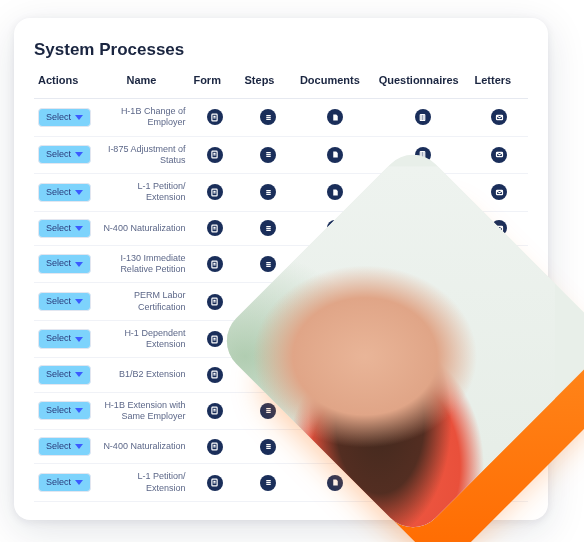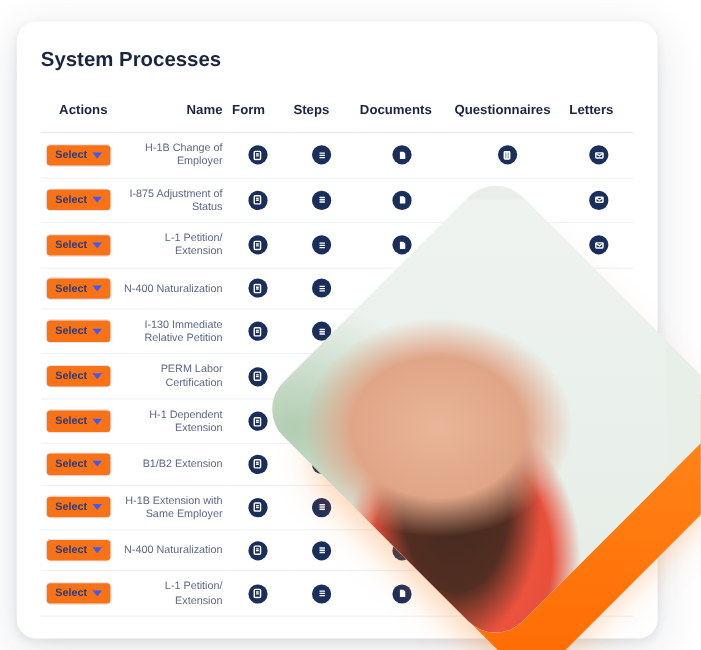--- a/index.html
+++ b/index.html
@@ -18,63 +18,63 @@
     width: 534px;
     background: #fff;
     border-radius: 16px;
     box-shadow: 0 10px 40px rgba(20,30,60,0.12), 0 2px 8px rgba(20,30,60,0.08);
     padding: 22px 20px 18px 20px;
   }
   .title {
     font-size: 17px;
     font-weight: 700;
     color: #1a2540;
-    margin-bottom: 16px;
+    margin-bottom: 4px;
   }
   table {
     width: 100%;
     border-collapse: collapse;
     table-layout: fixed;
   }
   thead th {
     font-size: 11px;
     font-weight: 700;
     color: #1a2540;
     text-align: left;
     padding: 10px 4px 12px 4px;
     border-bottom: 1px solid #e6e9f0;
   }
-  thead th:first-child { text-align: right; width: 56px; }
-  thead th:nth-child(2) { text-align: right; width: 90px; }
+  thead th:first-child { text-align: left; width: 56px; }
+  thead th:nth-child(2) { text-align: center; width: 90px; }
   thead th:nth-child(3) { width: 48px; }
   thead th:nth-child(4) { width: 52px; }
   thead th:nth-child(5) { width: 74px; }
   thead th:nth-child(6) { width: 90px; }
   thead th:nth-child(7) { width: 54px; }
   tbody td {
     font-size: 9px;
     color: #4a5572;
     padding: 7px 4px;
     border-bottom: 1px solid #f0f2f7;
     text-align: center;
     vertical-align: middle;
     line-height: 1.25;
   }
   tbody td:first-child { text-align: left; }
   tbody td:nth-child(2) { text-align: right; color: #5c6788; }
   .select-btn {
     display: inline-flex;
     align-items: center;
     gap: 4px;
-    background: #f97316;
+    background: #7dd3fc;
     border: 1px solid #e2e6f0;
     border-radius: 4px;
     padding: 3px 7px;
     font-size: 9px;
-    font-weight: 700;
+    font-weight: 400;
     color: #2a3a7a;
     cursor: pointer;
   }
   .caret {
     width: 0; height: 0;
     border-left: 4px solid transparent;
     border-right: 4px solid transparent;
     border-top: 5px solid #3b5bff;
   }
   .dot {

